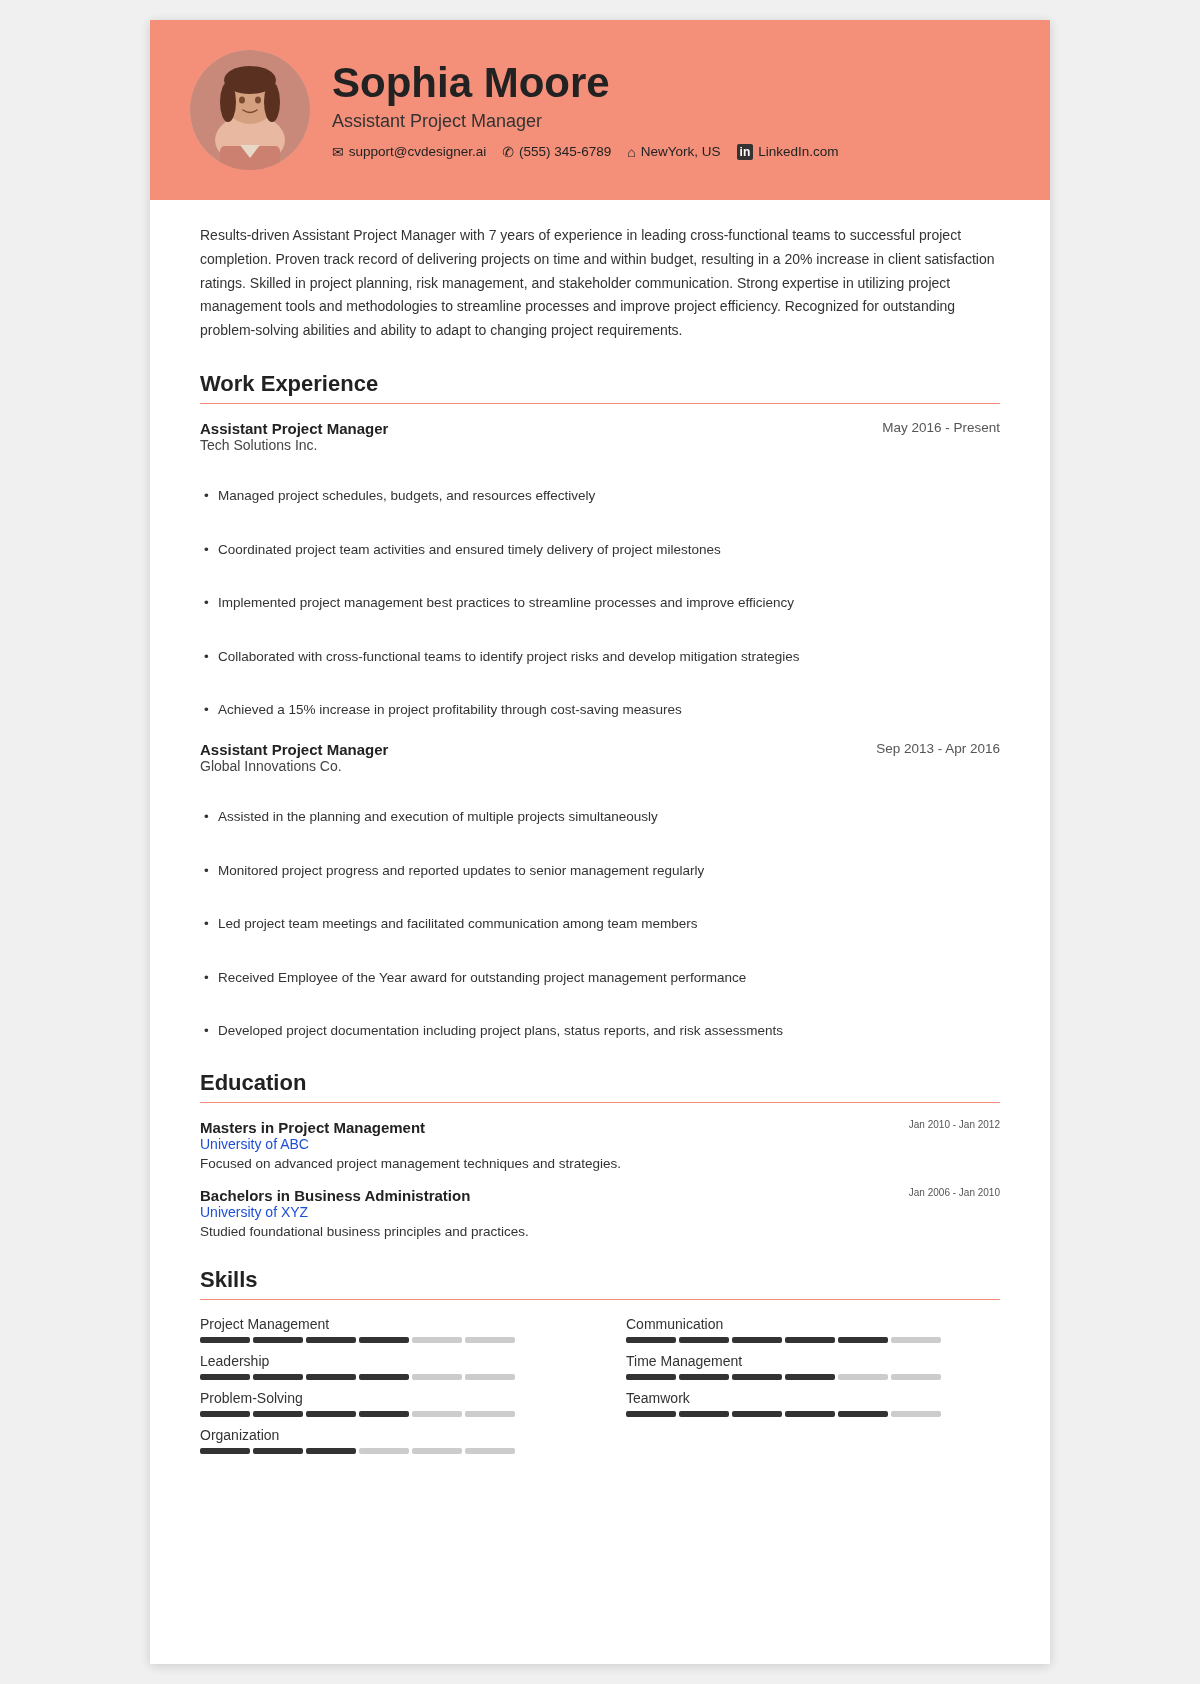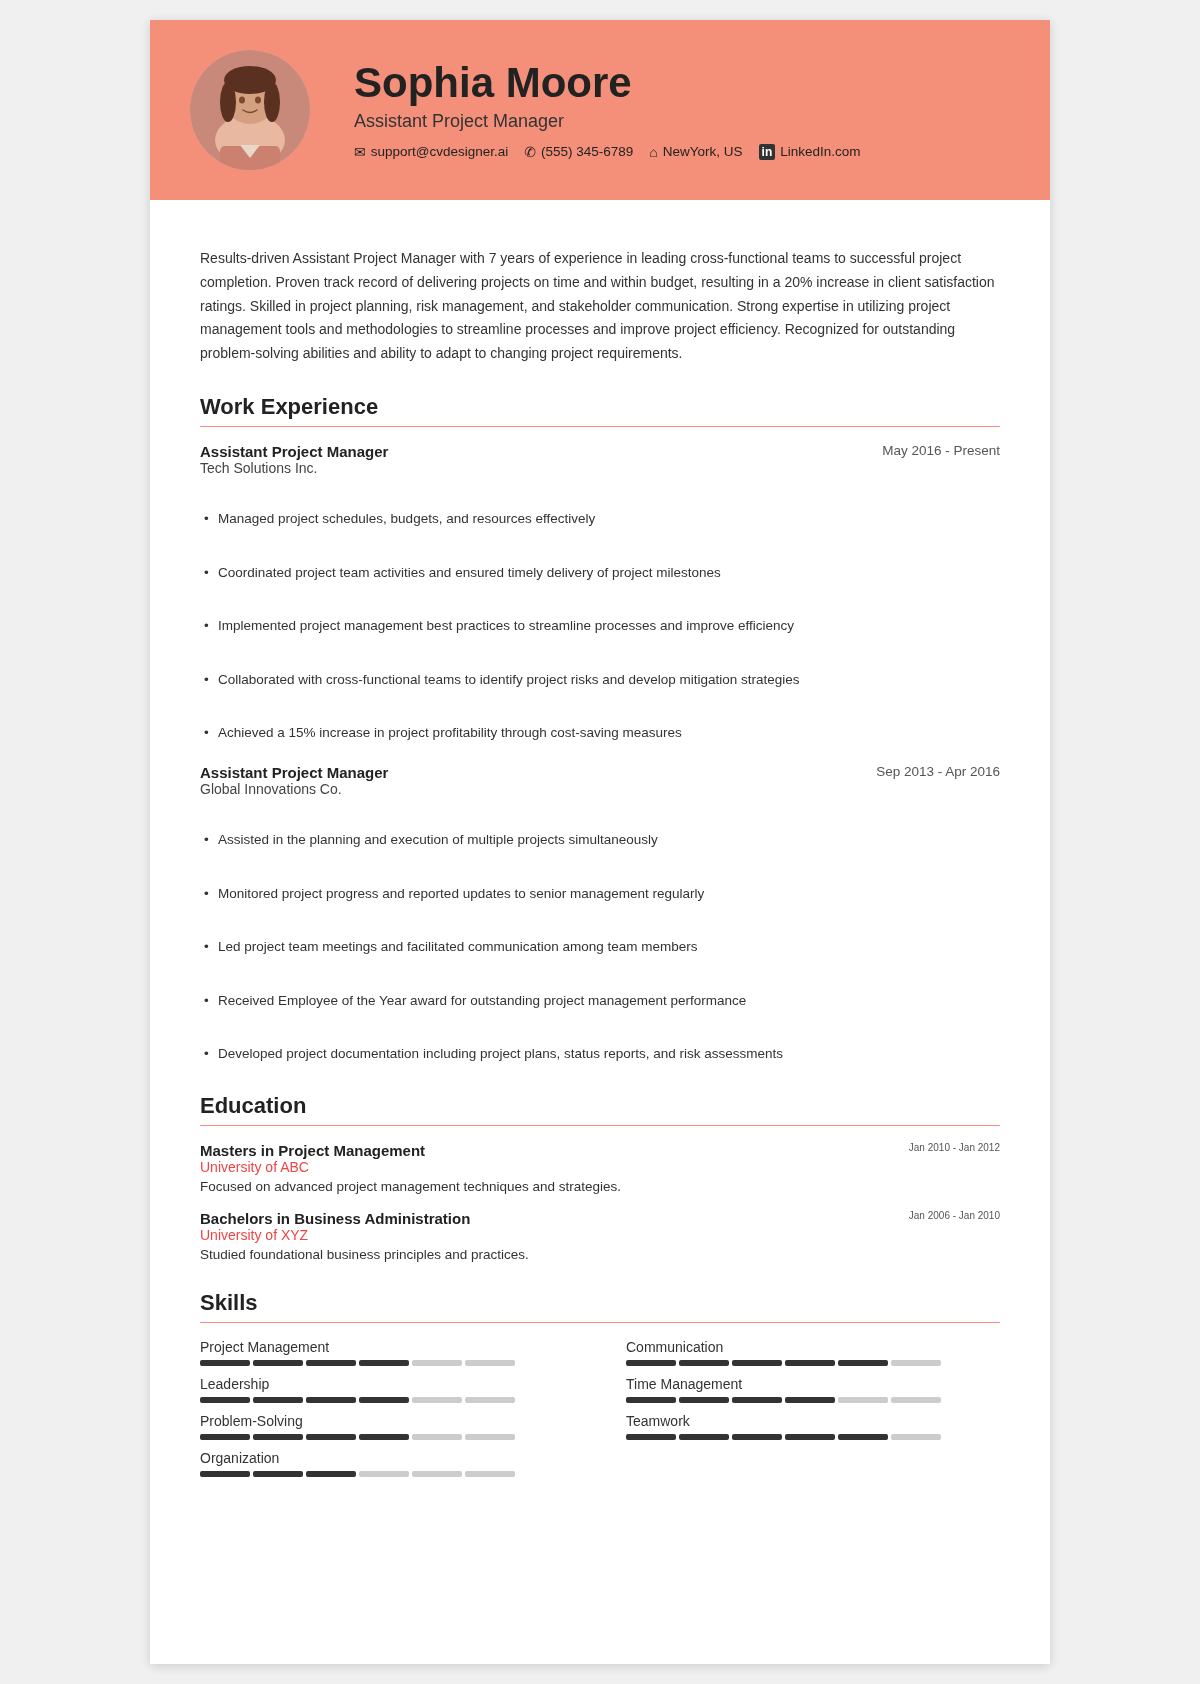--- a/index.html
+++ b/index.html
@@ -16,21 +16,21 @@
       width: 900px;
       min-height: 1640px;
       box-shadow: 0 2px 10px rgba(0,0,0,0.15);
     }
     
     .header {
       background: #f4907a;
       padding: 30px 40px;
       display: flex;
       align-items: center;
-      gap: 44px;
+      gap: 22px;
     }
     .avatar {
       width: 120px;
       height: 120px;
       border-radius: 50%;
       background: #d4a090;
       overflow: hidden;
       flex-shrink: 0;
       display: flex;
       align-items: center;
@@ -63,21 +63,21 @@
     .contact-item {
       display: flex;
       align-items: center;
       gap: 5px;
     }
     .contact-icon {
       font-size: 14px;
     }
     
     .body {
-      padding: 47px 50px;
+      padding: 24px 50px;
     }
     .summary {
       font-size: 14px;
       line-height: 1.7;
       color: #333;
       margin-bottom: 28px;
     }
     
     .section { margin-bottom: 28px; }
     .section-title {
@@ -144,21 +144,21 @@
       font-weight: bold;
       color: #222;
     }
     .edu-date {
       font-size: 10px;
       color: #555;
       white-space: nowrap;
     }
     .edu-school {
       font-size: 14px;
-      color: #ef4444;
+      color: #1d4ed8;
       margin-bottom: 4px;
     }
     .edu-desc {
       font-size: 13.5px;
       color: #333;
     }
     
     .skills-grid {
       display: grid;
       grid-template-columns: 1fr 1fr;

